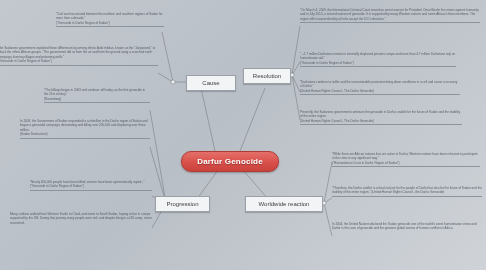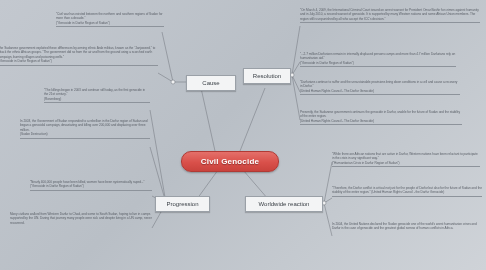--- a/index.html
+++ b/index.html
@@ -79,21 +79,21 @@
     <line x1="166" y1="203" x2="152" y2="228"></line>
     <circle cx="166" cy="203" r="2" fill="#f0f1f2" stroke="#6e737b" stroke-width=".5"></circle>
 
     <line x1="313" y1="203" x2="324" y2="203"></line>
     <line x1="324" y1="203" x2="332" y2="162"></line>
     <line x1="324" y1="203" x2="332" y2="198"></line>
     <line x1="324" y1="203" x2="332" y2="236"></line>
     <circle cx="324" cy="203" r="2" fill="#f0f1f2" stroke="#6e737b" stroke-width=".5"></circle>
   </svg>
 
-  <div class="node-center">Civil Genocide</div>
+  <div class="node-center">Darfur Genocide</div>
 
   <div class="node-branch" style="left:186px;top:75px;width:40px;">Cause</div>
   <div class="node-branch" style="left:243px;top:68px;width:38px;">Resolution</div>
   <div class="node-branch" style="left:155px;top:196px;width:45px;">Progression</div>
   <div class="node-branch" style="left:245px;top:196px;width:68px;">Worldwide reaction</div>
 
   <div class="leaf" style="left:56px;top:12px;width:108px;">"Civil war has existed between the northern and southern regions of Sudan for more than a decade."
 ("Genocide in Darfur Region of Sudan")</div>
   <div class="leaf" style="left:-2px;top:46px;width:160px;">The Sudanese government exploited these differences by arming ethnic Arab militias, known as the "Janjaweed," to attack the ethnic African groups. "The government did so from the air and from the ground using a scorched earth campaign, burning villages and poisoning wells."
 ("Genocide in Darfur Region of Sudan")</div>

